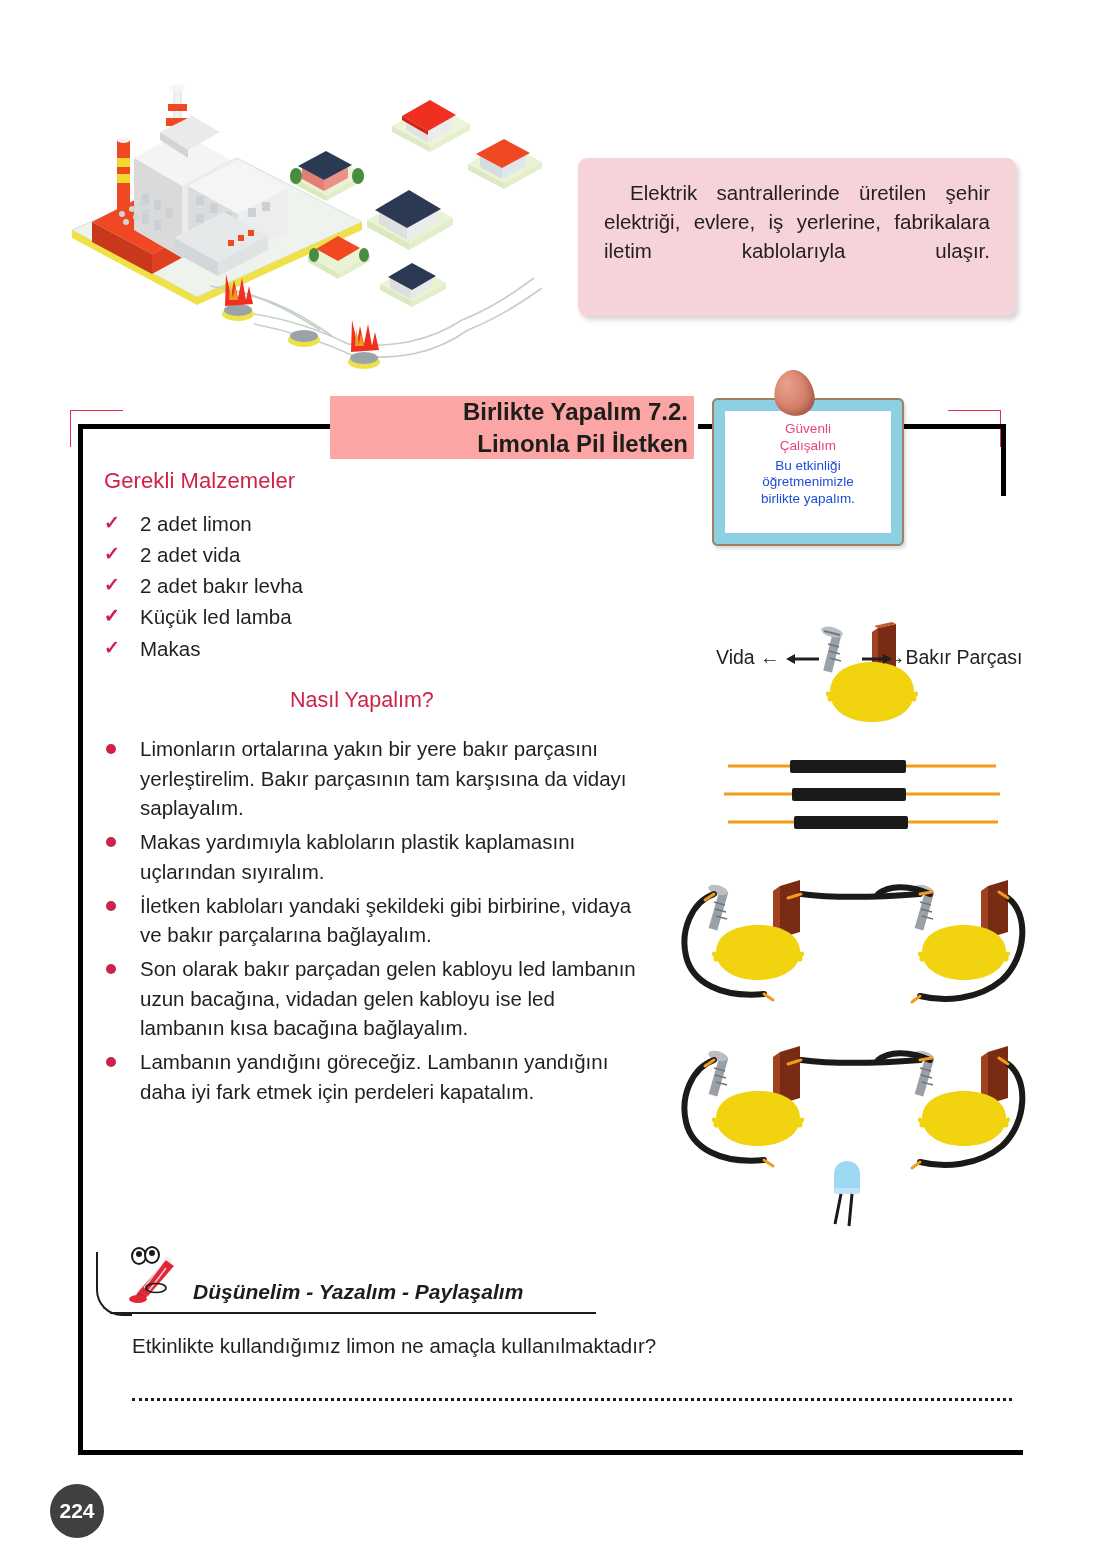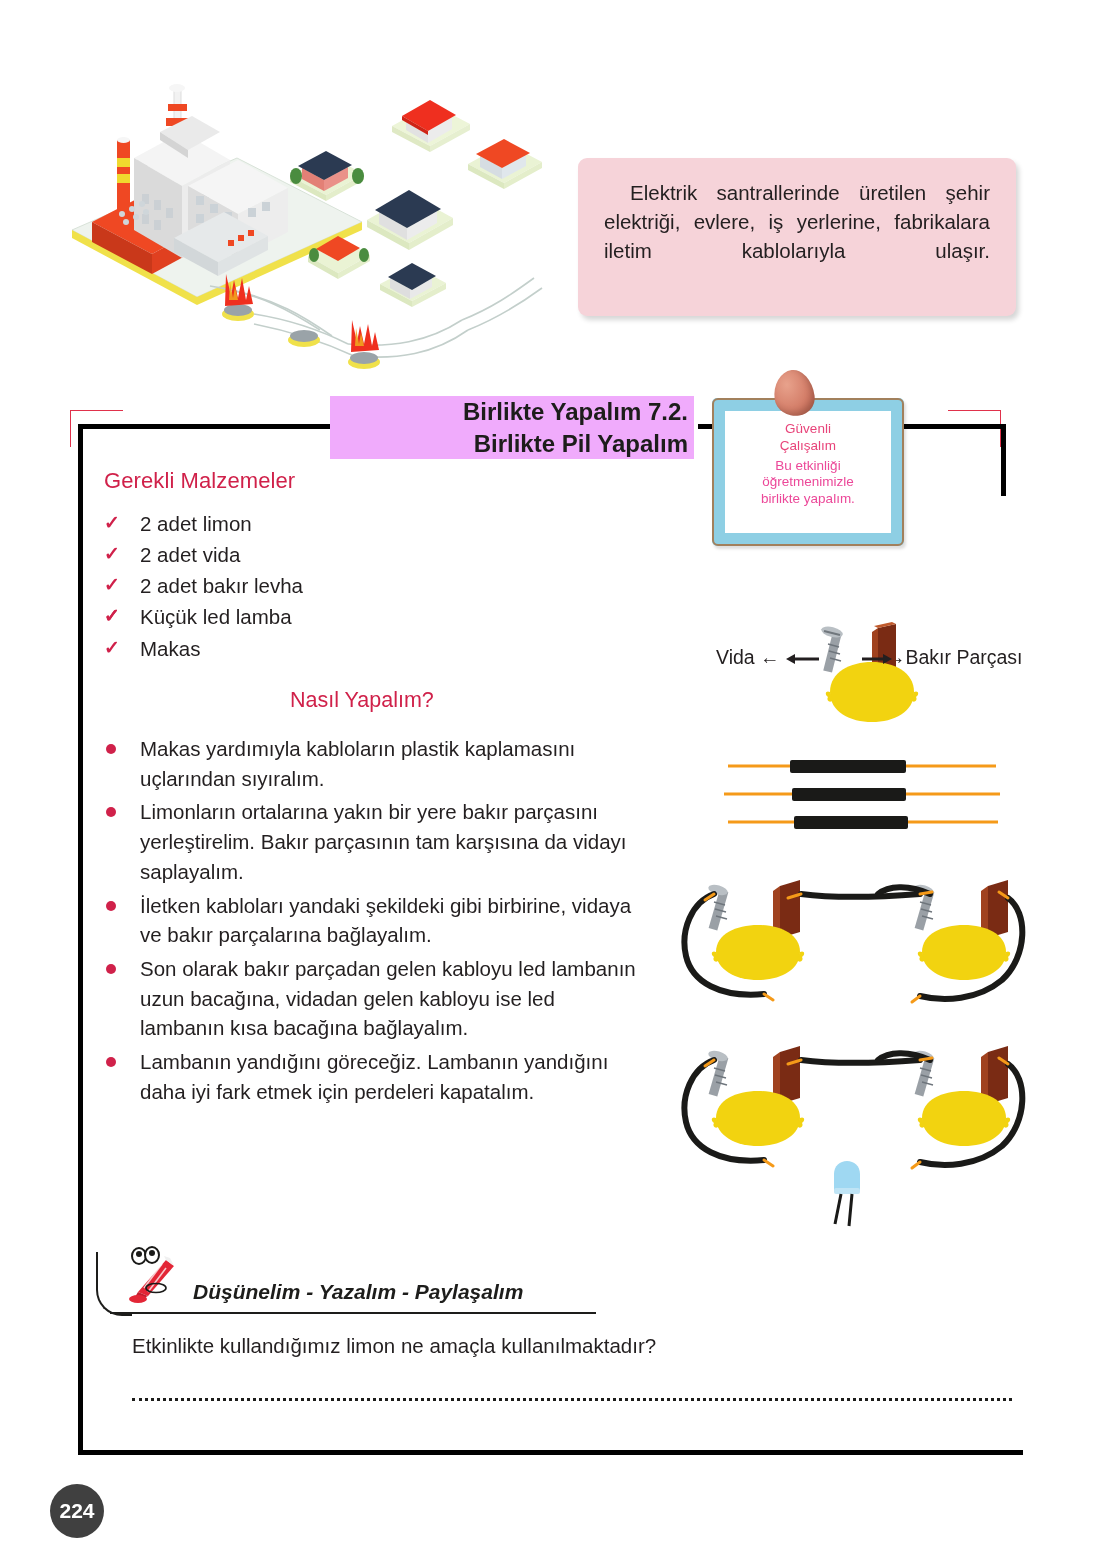--- a/index.html
+++ b/index.html
@@ -98,21 +98,21 @@
   
   .act-title {
     position: absolute;
     left: 330px; top: 396px;
     width: 352px;
     text-align: right;
     font-size: 24px;
     font-weight: bold;
     line-height: 1.32;
     color: #1d1d1b;
-    background: #f0abfc;
+    background: #fca5a5;
     padding: 0 6px;
   }
   .materials-title {
     position: absolute;
     left: 104px; top: 468px;
     font-size: 22px;
     font-weight: normal;
     color: #d0214a;
     letter-spacing: .1px;
   }
@@ -212,21 +212,21 @@
   .safety-head {
     font-size: 13.5px;
     font-weight: normal;
     color: #e8447a;
     line-height: 1.25;
   }
   .safety-body {
     margin-top: 3px;
     font-size: 13.5px;
     line-height: 1.24;
-    color: #ec4899;
+    color: #1d4ed8;
   }
   .warn-tri {
     position: absolute;
     left: -24px; top: 38px;
     width: 0; height: 0;
   }
 
   
   .diag-label {
     position: absolute;
@@ -476,39 +476,39 @@
   <div class="red-bracket rb-left"></div>
   <div class="red-bracket rb-right"></div>
   <div class="frame-top-left"></div>
   <div class="frame-top-right"></div>
   <div class="frame-left"></div>
   <div class="frame-right"></div>
   <div class="frame-bottom"></div>
 
   <div class="act-title">
     <div>Birlikte Yapalım 7.2.</div>
-    <div>Birlikte Pil Yapalım</div>
+    <div>Limonla Pil İletken</div>
   </div>
 
   <div class="materials-title">Gerekli Malzemeler</div>
 
   <ul class="mat-list">
     <li><span class="mat-check">✓</span><span>2 adet limon</span></li>
     <li><span class="mat-check">✓</span><span>2 adet vida</span></li>
     <li><span class="mat-check">✓</span><span>2 adet bakır levha</span></li>
     <li><span class="mat-check">✓</span></li>
     <li><span class="mat-check">✓</span><span>Küçük led lamba</span></li>
     <li><span class="mat-check">✓</span><span>Makas</span></li>
   </ul>
 
   <div class="howto-title">Nasıl Yapalım?</div>
 
   <ul class="steps">
+    <li><span class="step-dot"></span><span>Limonların ortalarına yakın bir yere bakır parçasını yerleştirelim. Bakır parçasının tam karşısına da vidayı saplayalım.</span></li>
     <li><span class="step-dot"></span><span>Makas yardımıyla kabloların plastik kaplamasını uçlarından sıyıralım.</span></li>
-    <li><span class="step-dot"></span><span>Limonların ortalarına yakın bir yere bakır parçasını yerleştirelim. Bakır parçasının tam karşısına da vidayı saplayalım.</span></li>
     <li><span class="step-dot"></span><span>İletken kabloları yandaki şekildeki gibi birbirine, vidaya ve bakır parçalarına bağlayalım.</span></li>
     <li><span class="step-dot"></span><span>Son olarak bakır parçadan gelen kabloyu led lambanın uzun bacağına, vidadan gelen kabloyu ise led lambanın kısa bacağına bağlayalım.</span></li>
     <li><span class="step-dot"></span><span>Lambanın yandığını göreceğiz. Lambanın yandığını daha iyi fark etmek için perdeleri kapatalım.</span></li>
   </ul>
 
   <div class="safety">
     <div class="safety-frame"></div>
     <div class="safety-blob"></div>
     <svg class="warn-tri" width="74" height="68" viewBox="0 0 74 68" style="position:absolute;left:-26px;top:34px" aria-hidden="true">
       <polygon points="37,4 71,63 3,63" fill="#f5d70b" stroke="#231f20" stroke-width="4" stroke-linejoin="round"></polygon>

